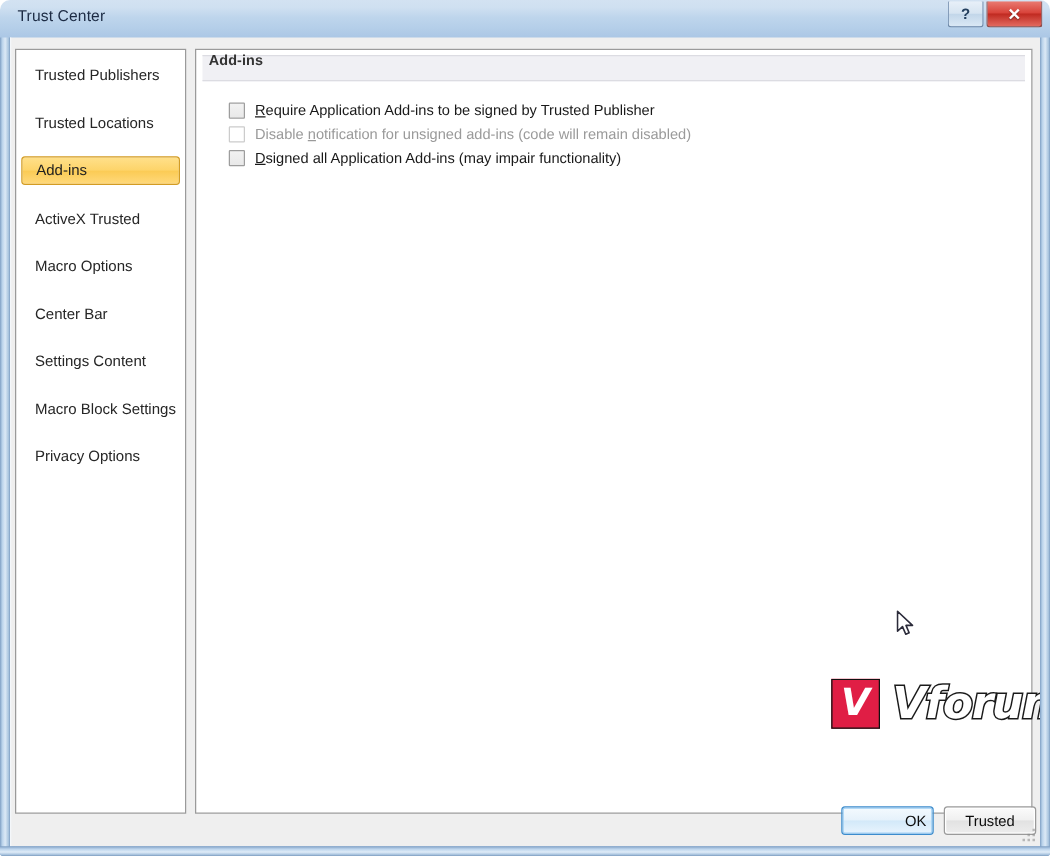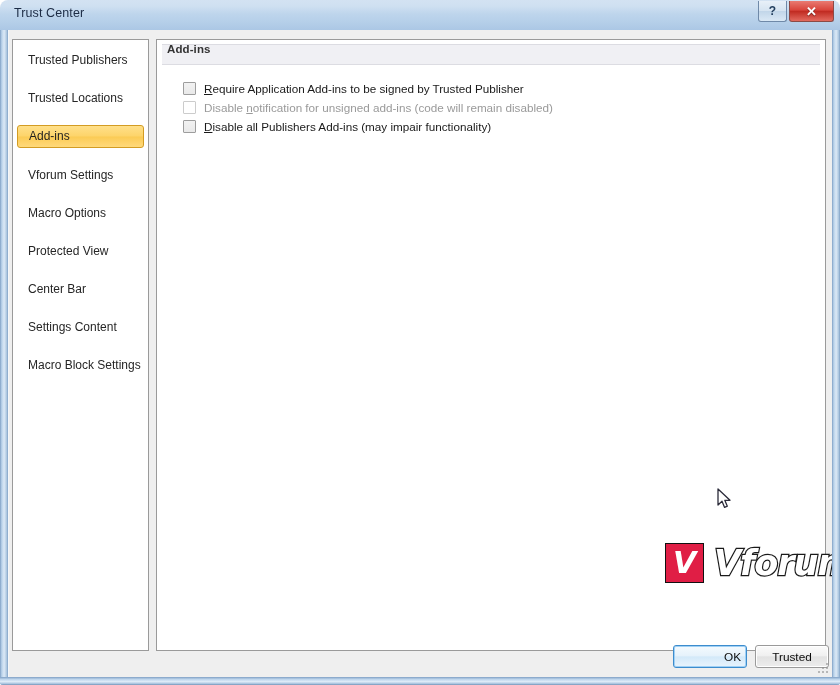--- a/index.html
+++ b/index.html
@@ -301,36 +301,36 @@
       <div class="nav-item">
         <span>Trusted Publishers</span>
       </div>
       <div class="nav-item spaced">
         <span>Trusted Locations</span>
       </div>
       <div class="nav-item spaced selected">
         <span>Add-ins</span>
       </div>
       <div class="nav-item spaced">
-        <span>Vforum Settings</span>
+        <span>ActiveX Trusted</span>
       </div>
       <div class="nav-item spaced">
         <span>Macro Options</span>
       </div>
       <div class="nav-item spaced">
-        <span>Protected View</span>
-      </div>
-      <div class="nav-item spaced">
         <span>Center Bar</span>
       </div>
       <div class="nav-item spaced">
         <span>Settings Content</span>
       </div>
       <div class="nav-item spaced">
         <span>Macro Block Settings</span>
+      </div>
+      <div class="nav-item spaced">
+        <span>Privacy Options</span>
       </div>
     </div>
 
     <div id="content-pane">
 
       <div id="content-header"></div>
       <div id="content-header-title">Add-ins</div>
 
       <div id="options-list">
 
@@ -339,21 +339,21 @@
           <span class="option-label"><span class="accel">R</span><span>equire Application Add-ins to be signed by Trusted Publisher</span></span>
         </div>
 
         <div class="option-row">
           <span class="cb disabled"></span>
           <span class="option-label disabled"><span>Disable </span><span class="accel">n</span><span>otification for unsigned add-ins (code will remain disabled)</span></span>
         </div>
 
         <div class="option-row">
           <span class="cb"></span>
-          <span class="option-label"><span class="accel">D</span><span>isable all Publishers Add-ins (may impair functionality)</span></span>
+          <span class="option-label"><span class="accel">D</span><span>signed all Application Add-ins (may impair functionality)</span></span>
         </div>
 
       </div>
 
       <div id="watermark">
         <div id="watermark-mark">
           <span>V</span>
         </div>
         <div id="watermark-text">Vforum.vn</div>
       </div>

